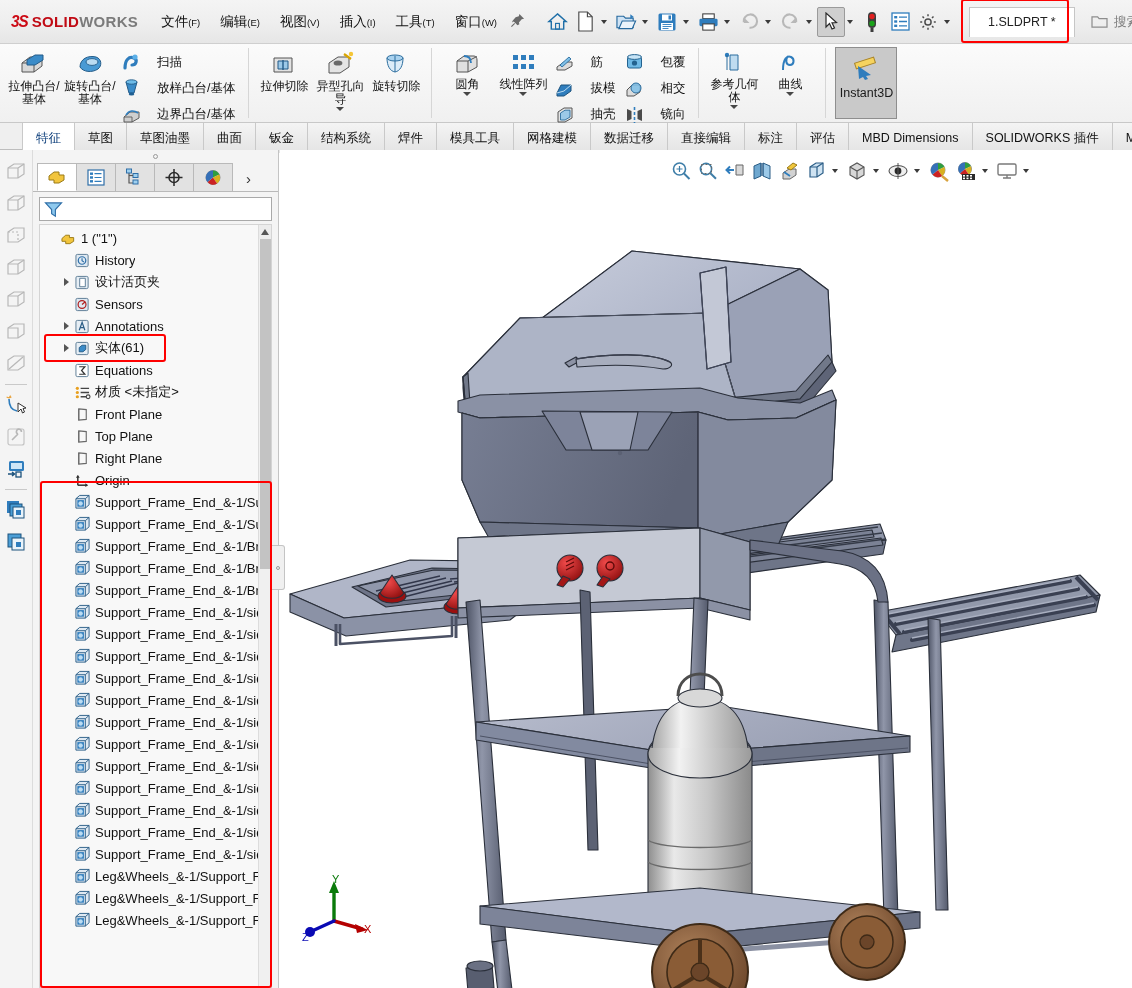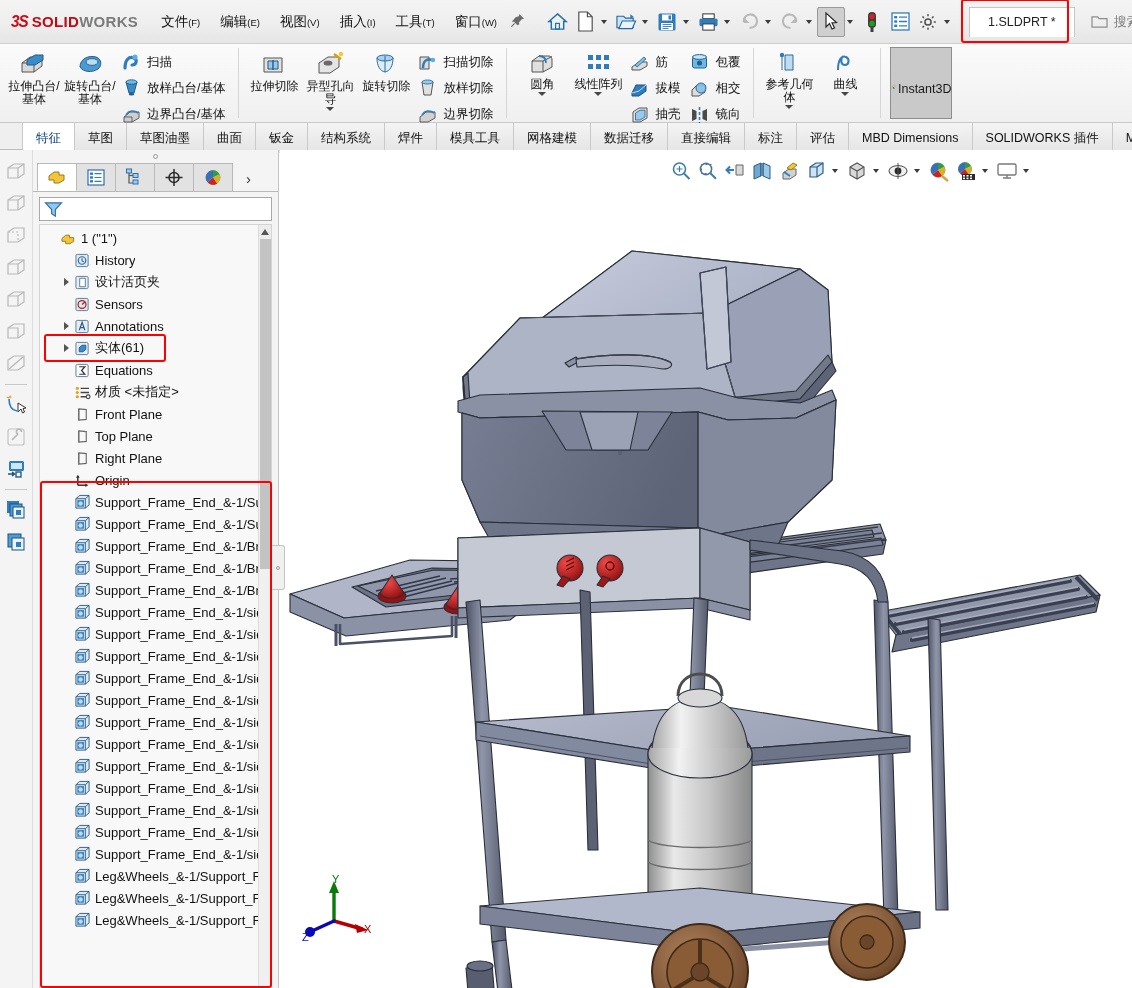--- a/index.html
+++ b/index.html
@@ -68,26 +68,26 @@
   .rgroup{ display:flex; align-items:flex-start; padding:3px 4px 0 4px; }
   .rsep{ width:1px; background:#d6d6d6; margin:4px 3px; }
   .big-btn{
     width:56px; display:flex; flex-direction:column; align-items:center;
     padding-top:4px; cursor:default; border-radius:2px; text-align:center;
   }
   .big-btn .lbl{ font-size:12px; line-height:13px; margin-top:2px; color:#111; }
   .big-btn .dd{ margin-top:1px; }
   .col-small{ display:flex; flex-direction:column; padding-top:2px; }
   .small-btn{
-    display:flex; align-items:center; gap:5px; padding:2px 6px 2px 3px;
+    display:flex; align-items:center; gap:15px; padding:2px 6px 2px 3px;
     cursor:default; border-radius:2px; height:26px;
   }
   .small-btn .lbl{ font-size:12.5px; color:#111; white-space:nowrap; }
   .i3d-btn{
-    width:62px; margin-left:2px; display:flex; 
+    width:62px; margin-left:2px; display:flex; flex-direction:column;
     align-items:center; justify-content:flex-start; padding-top:8px;
     background:#c9c9c9; border:1px solid #8e8e8e; height:72px; cursor:default;
   }
   .i3d-btn .lbl{ font-size:12.5px; margin-top:4px; }
   .dd-arrow{
     width:0;height:0;border-left:4px solid transparent;border-right:4px solid transparent;
     border-top:4.5px solid #474747;
   }
 
   
@@ -380,44 +380,20 @@
       <span class="lbl">异型孔向导</span>
       <span class="dd dd-arrow"></span>
     </div>
     <div class="big-btn">
       <svg width="32" height="27" viewBox="0 0 32 27">
           <path d="M7 7 C7 15 10 20 15 21 C20 20 23 15 23 7 Z" fill="#dcecf8" stroke="#2b6d9e" stroke-width="1"></path>
           <ellipse cx="15" cy="7" rx="8" ry="3" fill="#a9d2ef" stroke="#2b6d9e" stroke-width="1"></ellipse>
           <path d="M15 5 L15 21" stroke="#2b6d9e" stroke-width="1"></path>
         </svg>
       <span class="lbl">旋转切除</span>
-    </div>
-    <div class="col-small">
-      <div class="small-btn">
-        <svg width="21" height="21" viewBox="0 0 21 21">
-            <path d="M3 5 L12 5 L12 17 L3 17 Z" fill="#dedede" stroke="#555" stroke-width="1"></path>
-            <path d="M6 16 C6 9 10 6 15 8" fill="none" stroke="#2f7dbd" stroke-width="2.6"></path>
-            <circle cx="16" cy="8" r="2.2" fill="#5cb0e8"></circle>
-          </svg>
-        <span class="lbl">扫描切除</span>
-      </div>
-      <div class="small-btn">
-        <svg width="21" height="21" viewBox="0 0 21 21">
-            <path d="M5 4 L16 4 L14 17 L7 17 Z" fill="#e0e0e0" stroke="#555" stroke-width="1"></path>
-            <ellipse cx="10.5" cy="4" rx="5.5" ry="2" fill="#9cc9e8" stroke="#2b6d9e" stroke-width="0.9"></ellipse>
-          </svg>
-        <span class="lbl">放样切除</span>
-      </div>
-      <div class="small-btn">
-        <svg width="21" height="21" viewBox="0 0 21 21">
-            <path d="M3 13 L9 8 L18 8 L18 14 L11 18 L3 18 Z" fill="#d2d2d2" stroke="#5a5a5a" stroke-width="1"></path>
-            <path d="M5 11 C8 6 13 6 17 9" fill="none" stroke="#2f7dbd" stroke-width="1.6"></path>
-          </svg>
-        <span class="lbl">边界切除</span>
-      </div>
     </div>
   </div>
 
   <div class="rsep"></div>
 
   <div class="rgroup">
     <div class="big-btn">
       <svg width="32" height="25" viewBox="0 0 32 25">
           <path d="M6 10 L13 5 L23 5 C25 5 26 7 26 9 L26 16 L17 21 L6 21 Z" fill="#e0e0e0" stroke="#555" stroke-width="1"></path>
           <path d="M6 10 L17 10 L17 21" fill="none" stroke="#555" stroke-width="1"></path>

